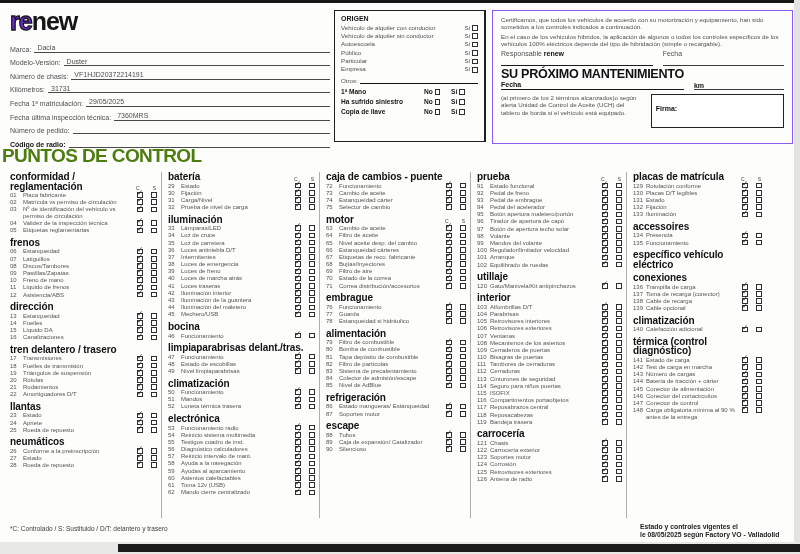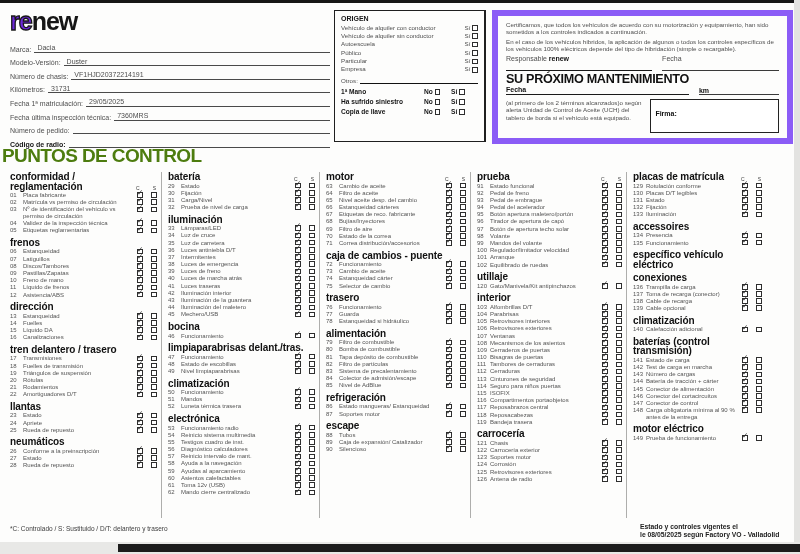--- a/index.html
+++ b/index.html
@@ -31,21 +31,21 @@
   .o-otros-line{flex:1;border-bottom:1.8px solid #111;margin-left:2px}
   .o-bold-row{display:flex;align-items:center;font-weight:700;color:#161616;font-size:6.6px;height:10px}
   .o-bold-row .lbl{flex:1}
   .o-yn{display:flex;gap:2px;align-items:center;width:27px}
 
   .cb{width:5.6px;height:5.6px;border:1px solid #2e2e2e;display:inline-block;position:relative;
       background:#fff;box-sizing:border-box;flex-shrink:0}
   .cb.ck::after{content:"\2713";position:absolute;left:-1px;top:-3px;font-size:7.5px;color:#2a2a2a}
 
   
-  #cert{position:absolute;left:492px;top:10px;width:301px;height:134px;border:6px solid #8b5cf6;
+  #cert{position:absolute;left:492px;top:10px;width:301px;height:134px;border:1px solid #8b5cf6;
         padding:5px 8px;box-sizing:border-box;color:#4e4e4e}
   .cert-p{font-size:6.2px;line-height:7.3px;margin:0 0 2px}
   .resp-row{display:flex;gap:10px;margin-top:3px}
   .resp-left{flex:1.25;border-bottom:1.8px solid #1a1a1a;font-size:7px;padding-bottom:8px}
   .resp-left .brand{font-weight:800;color:#111}
   .resp-right{flex:1;border-bottom:1px solid #3a3a3a;font-size:7px;padding-bottom:8px}
   .next-row{display:flex;gap:10px;margin-top:2px}
   .next-left{flex:1.25;border-bottom:1.8px solid #1a1a1a;padding-bottom:1px}
   .next-title{font-size:12.6px;font-weight:800;color:#111;letter-spacing:-0.3px;line-height:13px;white-space:nowrap}
   .next-fecha{font-size:7px;font-weight:700;color:#111}
@@ -824,20 +824,57 @@
           <span class="i-boxes">
             <span class="cb ck"></span>
             <span class="cb"></span>
           </span>
         </div>
       </div>
     </div>
     <div class="col">
       <div class="sec">
         <div class="sec-h">
+          <span class="sec-t">caja de cambios - puente</span>
+        </div>
+        <div class="item">
+          <span class="i-num">72</span>
+          <span class="i-label">Funcionamiento</span>
+          <span class="i-boxes">
+            <span class="cb ck"></span>
+            <span class="cb"></span>
+          </span>
+        </div>
+        <div class="item">
+          <span class="i-num">73</span>
+          <span class="i-label">Cambio de aceite</span>
+          <span class="i-boxes">
+            <span class="cb ck"></span>
+            <span class="cb"></span>
+          </span>
+        </div>
+        <div class="item">
+          <span class="i-num">74</span>
+          <span class="i-label">Estanqueidad cárter</span>
+          <span class="i-boxes">
+            <span class="cb ck"></span>
+            <span class="cb"></span>
+          </span>
+        </div>
+        <div class="item">
+          <span class="i-num">75</span>
+          <span class="i-label">Selector de cambio</span>
+          <span class="i-boxes">
+            <span class="cb ck"></span>
+            <span class="cb"></span>
+          </span>
+        </div>
+      </div>
+      <div class="sec">
+        <div class="sec-h">
           <span class="sec-t">motor</span>
           <span class="cs-letters">
             <span>C</span>
             <span>S</span>
           </span>
         </div>
         <div class="item">
           <span class="i-num">63</span>
           <span class="i-label">Cambio de aceite</span>
           <span class="i-boxes">
@@ -905,58 +942,21 @@
           <span class="i-num">71</span>
           <span class="i-label">Correa distribución/accesorios</span>
           <span class="i-boxes">
             <span class="cb ck"></span>
             <span class="cb"></span>
           </span>
         </div>
       </div>
       <div class="sec">
         <div class="sec-h">
-          <span class="sec-t">caja de cambios - puente</span>
-        </div>
-        <div class="item">
-          <span class="i-num">72</span>
-          <span class="i-label">Funcionamiento</span>
-          <span class="i-boxes">
-            <span class="cb ck"></span>
-            <span class="cb"></span>
-          </span>
-        </div>
-        <div class="item">
-          <span class="i-num">73</span>
-          <span class="i-label">Cambio de aceite</span>
-          <span class="i-boxes">
-            <span class="cb ck"></span>
-            <span class="cb"></span>
-          </span>
-        </div>
-        <div class="item">
-          <span class="i-num">74</span>
-          <span class="i-label">Estanqueidad cárter</span>
-          <span class="i-boxes">
-            <span class="cb ck"></span>
-            <span class="cb"></span>
-          </span>
-        </div>
-        <div class="item">
-          <span class="i-num">75</span>
-          <span class="i-label">Selector de cambio</span>
-          <span class="i-boxes">
-            <span class="cb ck"></span>
-            <span class="cb"></span>
-          </span>
-        </div>
-      </div>
-      <div class="sec">
-        <div class="sec-h">
-          <span class="sec-t">trasero</span>
+          <span class="sec-t">embrague</span>
         </div>
         <div class="item">
           <span class="i-num">76</span>
           <span class="i-label">Funcionamiento</span>
           <span class="i-boxes">
             <span class="cb ck"></span>
             <span class="cb"></span>
           </span>
         </div>
         <div class="item">
@@ -1523,21 +1523,21 @@
           <span class="i-num">140</span>
           <span class="i-label">Calefacción adicional</span>
           <span class="i-boxes">
             <span class="cb ck"></span>
             <span class="cb"></span>
           </span>
         </div>
       </div>
       <div class="sec">
         <div class="sec-h">
-          <span class="sec-t">baterías (control transmisión)</span>
+          <span class="sec-t">térmica (control diagnóstico)</span>
         </div>
         <div class="item">
           <span class="i-num">141</span>
           <span class="i-label">Estado de carga</span>
           <span class="i-boxes">
             <span class="cb ck"></span>
             <span class="cb"></span>
           </span>
         </div>
         <div class="item">
@@ -1584,33 +1584,20 @@
           <span class="i-num">147</span>
           <span class="i-label">Conector de control</span>
           <span class="i-boxes">
             <span class="cb ck"></span>
             <span class="cb"></span>
           </span>
         </div>
         <div class="item">
           <span class="i-num">148</span>
           <span class="i-label">Carga obligatoria mínima al 90 % antes de la entrega</span>
-          <span class="i-boxes">
-            <span class="cb ck"></span>
-            <span class="cb"></span>
-          </span>
-        </div>
-      </div>
-      <div class="sec">
-        <div class="sec-h">
-          <span class="sec-t">motor eléctrico</span>
-        </div>
-        <div class="item">
-          <span class="i-num">149</span>
-          <span class="i-label">Prueba de funcionamiento</span>
           <span class="i-boxes">
             <span class="cb ck"></span>
             <span class="cb"></span>
           </span>
         </div>
       </div>
     </div>
   </div>
 
 <div id="foot-left">*C: Controlado / S: Sustituido / D/T: delantero y trasero</div>

